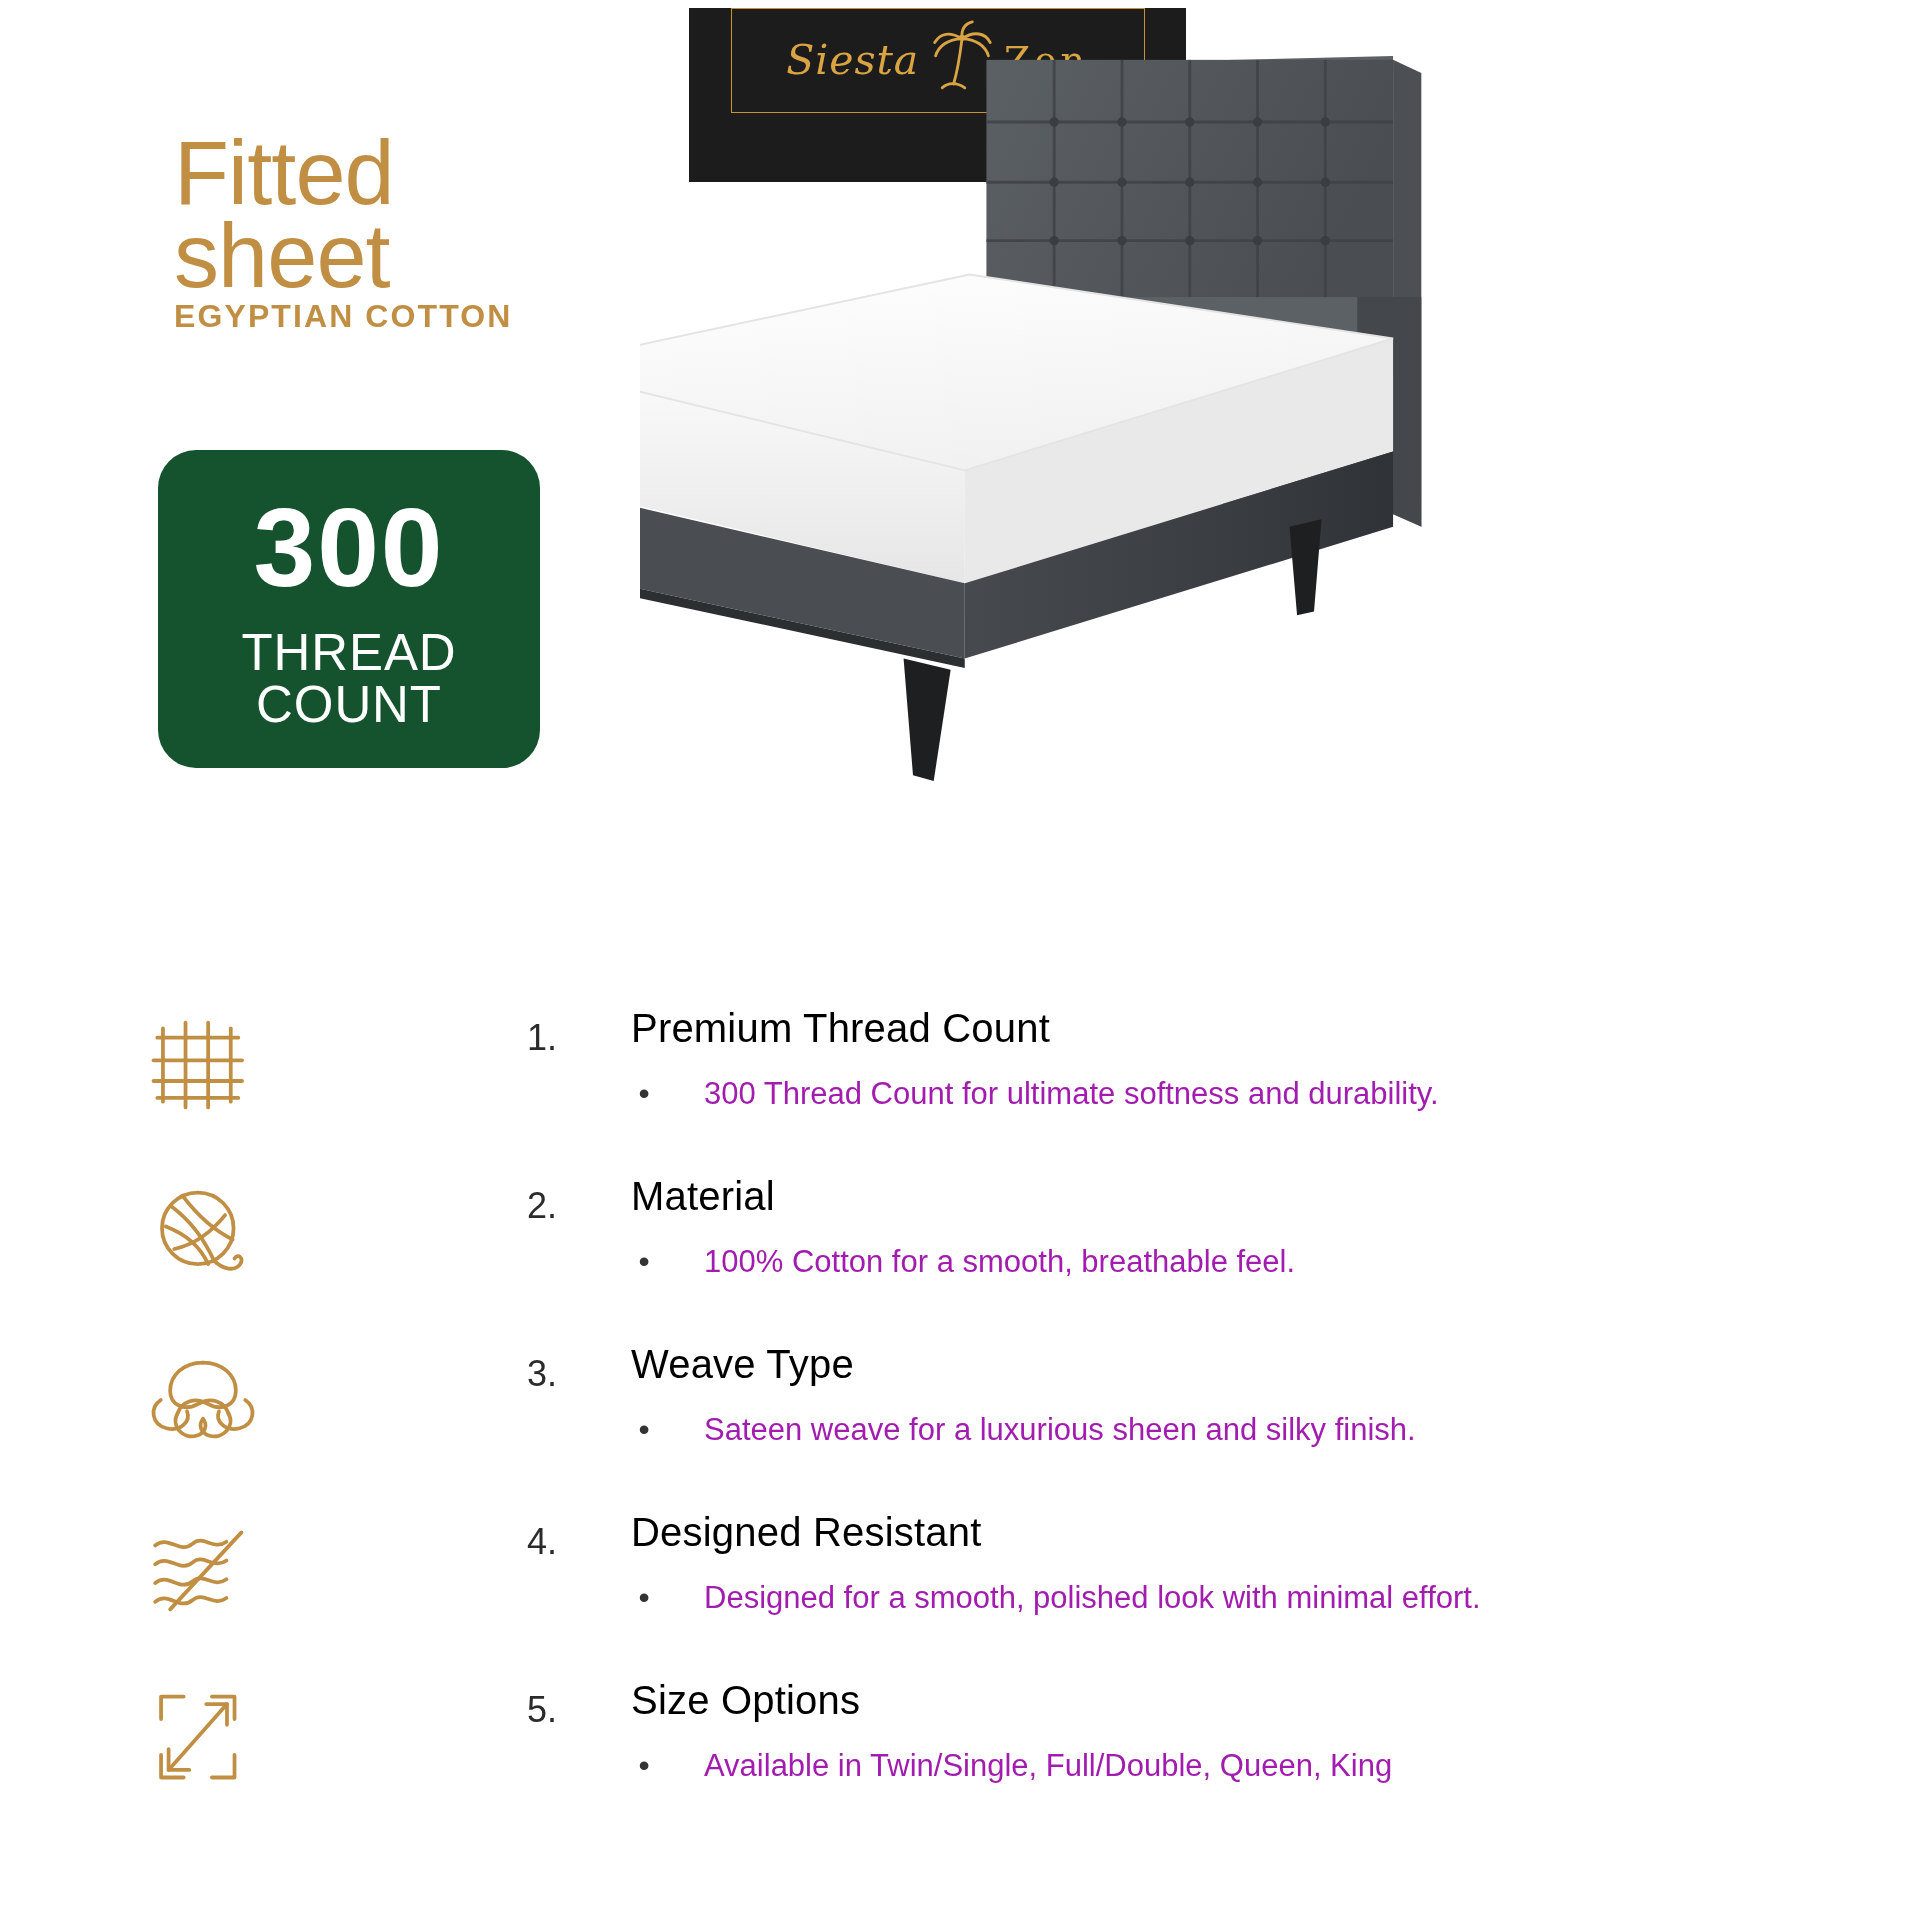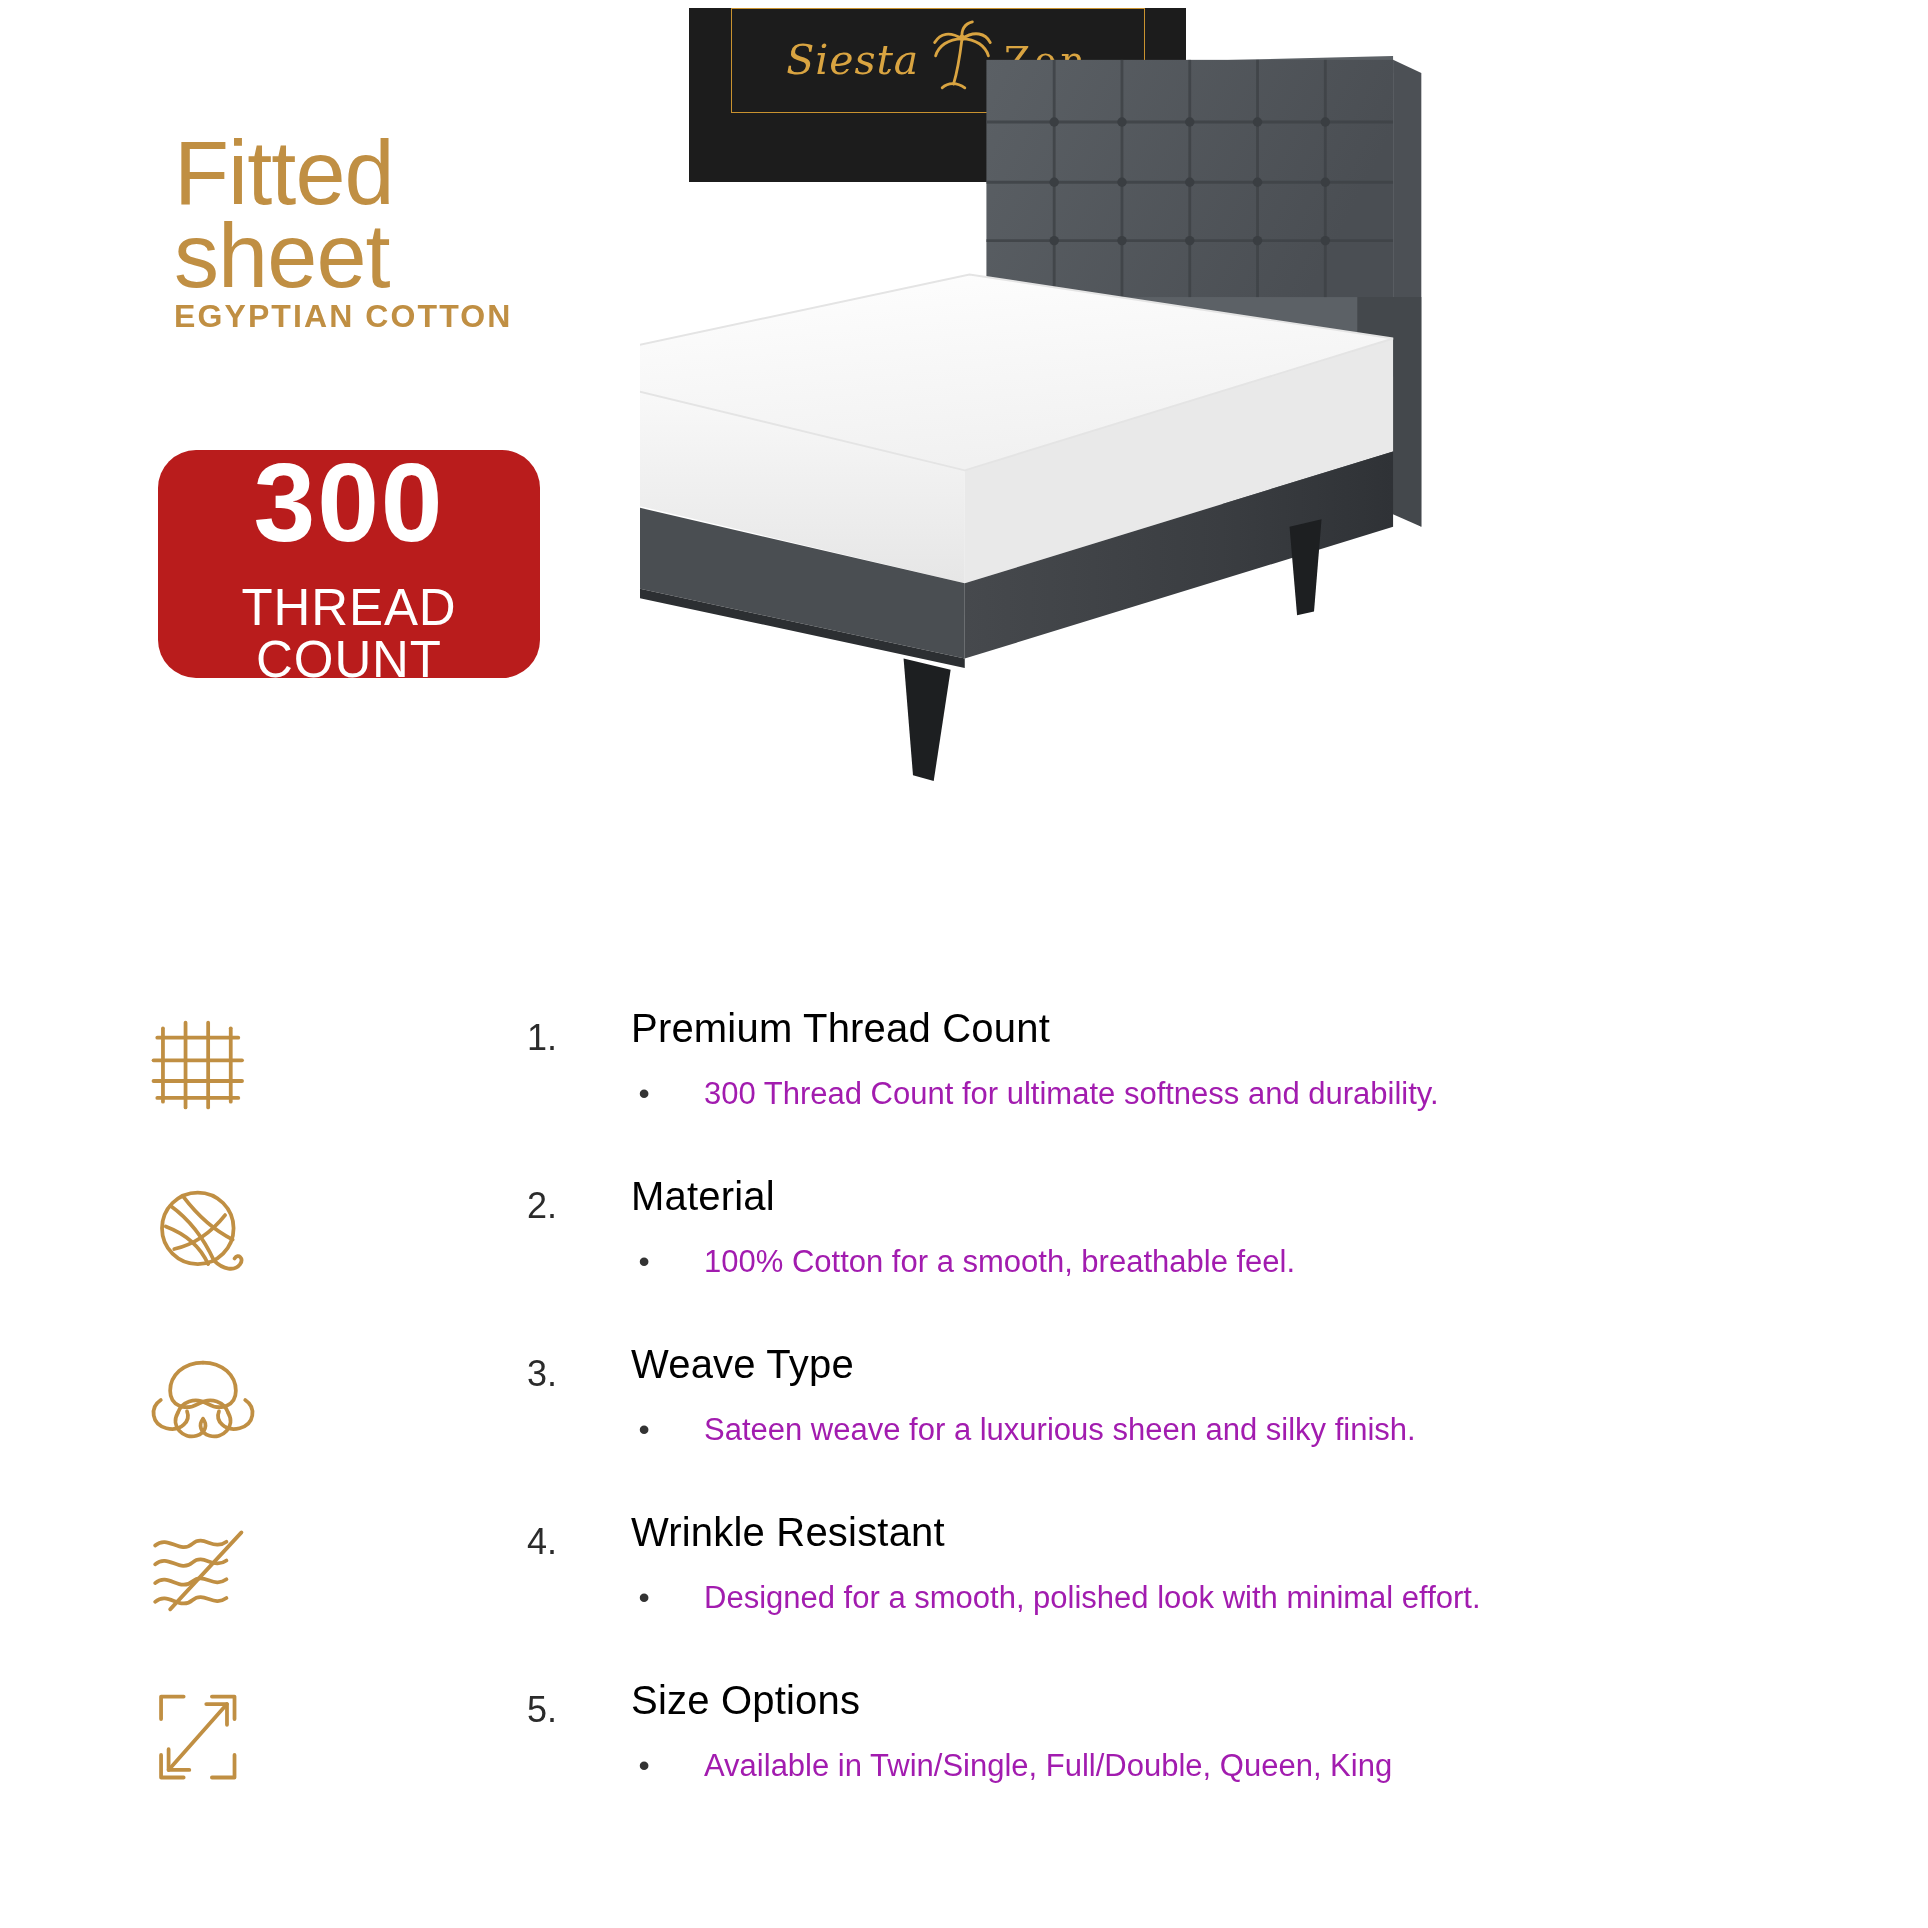--- a/index.html
+++ b/index.html
@@ -74,22 +74,22 @@
     font-weight: bold;
     letter-spacing: 2.1px;
     color: #c08f43;
   }
 
   .tc-badge {
     position: absolute;
     left: 158px;
     top: 450px;
     width: 382px;
-    height: 228px;
-    background: #b91c1c;
+    height: 318px;
+    background: #14532d;
     border-radius: 38px;
     color: #ffffff;
     display: flex;
     flex-direction: column;
     align-items: center;
     justify-content: center;
     padding-top: 5.6px;
   }
   .tc-badge .num {
     font-size: 111px;
@@ -368,21 +368,21 @@
             <path d="M14 30 C28 18, 40 40, 54 28 C66 18, 76 36, 90 26"></path>
             <path d="M14 50 C28 38, 40 60, 54 48 C66 38, 76 56, 90 46"></path>
             <path d="M14 70 C28 58, 40 80, 54 68 C66 58, 76 76, 90 66"></path>
             <path d="M14 90 C28 78, 40 100, 54 88 C66 78, 76 96, 90 86"></path>
             <path d="M106 16 L30 98"></path>
           </g>
         </svg>
       </div>
       <div class="feat-num">4.</div>
       <div class="feat-body">
-        <div class="feat-title">Wrinkle Resistant</div>
+        <div class="feat-title">Designed Resistant</div>
         <div class="feat-bullet-row">
           <div class="feat-bullet-dot">•</div>
           <div class="feat-bullet-text">Designed for a smooth, polished look with minimal effort.</div>
         </div>
       </div>
     </div>
 
     <div class="feature">
       <div class="feat-icon">
         <svg width="113" height="104" viewBox="0 0 120 110">

